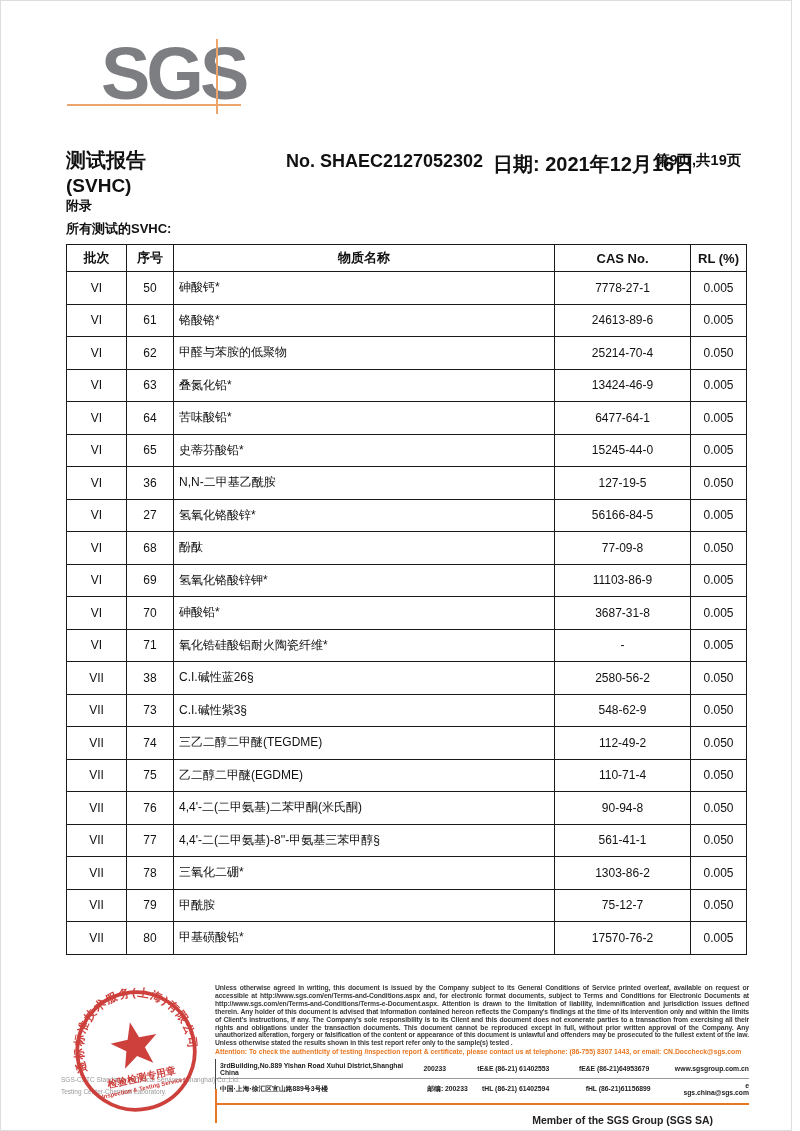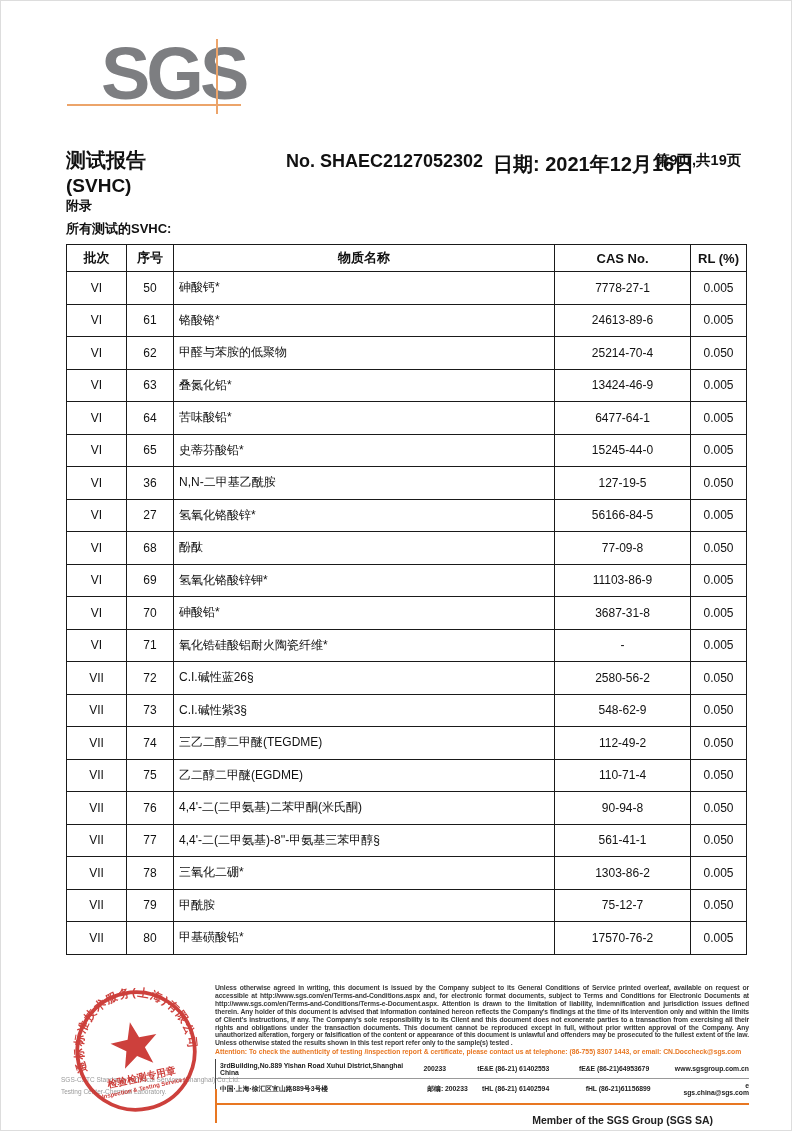--- a/index.html
+++ b/index.html
@@ -182,21 +182,21 @@
         </tr>
         <tr>
           <td>VI</td>
           <td>71</td>
           <td class="name-cell">氧化锆硅酸铝耐火陶瓷纤维*</td>
           <td>-</td>
           <td>0.005</td>
         </tr>
         <tr>
           <td>VII</td>
-          <td>72</td>
+          <td>38</td>
           <td class="name-cell">C.I.碱性蓝26§</td>
           <td>2580-56-2</td>
           <td>0.050</td>
         </tr>
         <tr>
           <td>VII</td>
           <td>73</td>
           <td class="name-cell">C.I.碱性紫3§</td>
           <td>548-62-9</td>
           <td>0.050</td>

